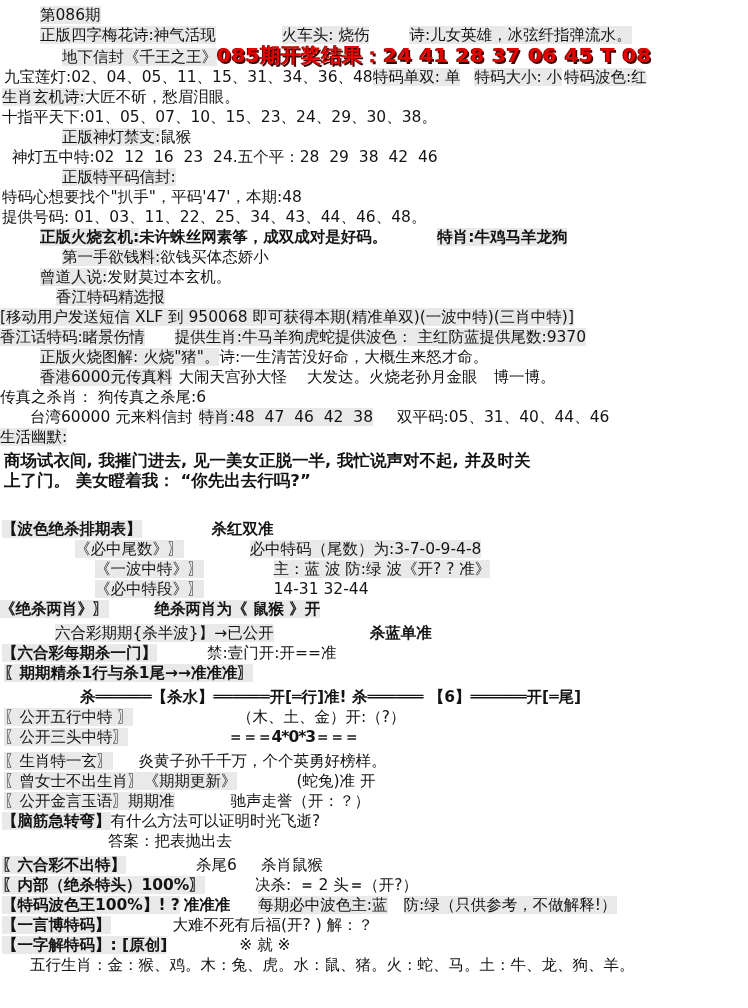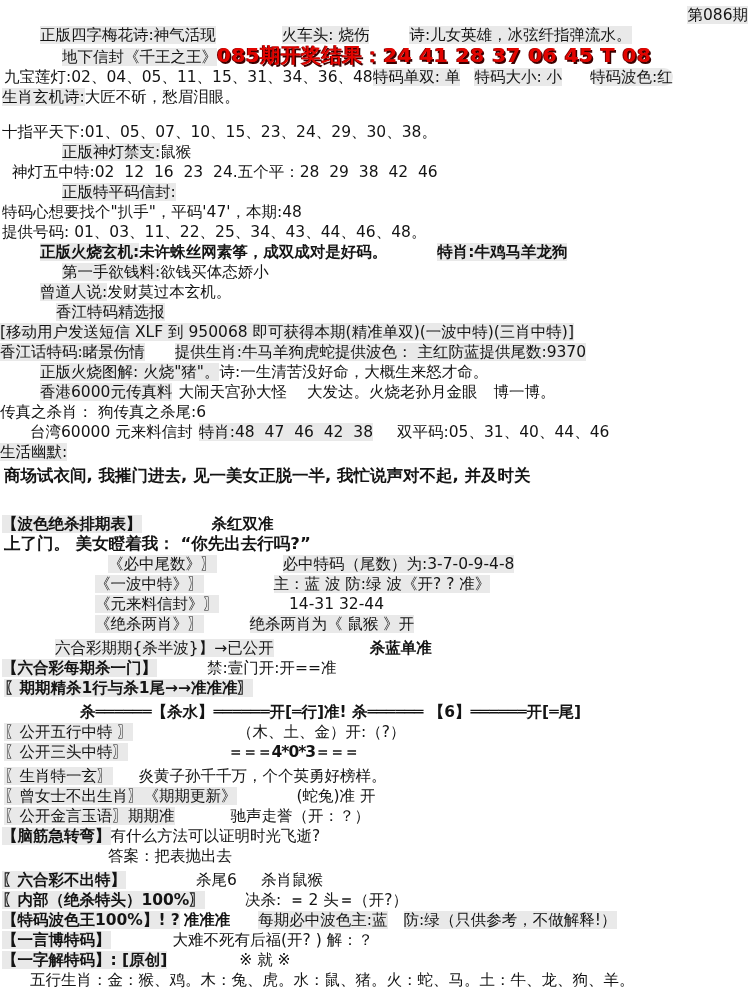--- a/index.html
+++ b/index.html
@@ -27,59 +27,59 @@
     font-weight:bold;
     font-size:20px;
     letter-spacing:0.5px;
     text-shadow:1.5px 1.5px 0 #3b0000, -1px 0 0 #7a0000;
   }
 </style>
 </head>
 <body>
 
 <div id="sheet">
-    <div class="line" style="padding-left: 40px; text-align: right;"><span class="seg hl">第086期</span></div>
+    <div class="line" style="padding-left: 40px;"><span class="seg hl">第086期</span></div>
     <div class="line" style="padding-left: 40px;"><span class="seg hl">正版四字梅花诗:神气活现</span><span class="seg hl" style="margin-left: 66px;">火车头: 烧伤</span><span class="seg hl" style="margin-left: 40px;">诗:儿女英雄，冰弦纤指弹流水。</span></div>
     <div class="line" style="padding-left: 62px;"><span class="seg hl">地下信封《千王之王》</span><span class="seg red">085期开奖结果：24 41 28 37 06 45 T 08</span></div>
-    <div class="line" style="padding-left: 4px;"><span class="seg">九宝莲灯:02、04、05、11、15、31、34、36、48</span><span class="seg hl">特码单双: 单</span><span class="seg hl" style="margin-left: 14px;">特码大小: 小</span><span class="seg hl" style="margin-left: 28px; border-radius: 9px;">特码波色:红</span></div>
+    <div class="line" style="padding-left: 4px;"><span class="seg">九宝莲灯:02、04、05、11、15、31、34、36、48</span><span class="seg hl">特码单双: 单</span><span class="seg hl" style="margin-left: 14px;">特码大小: 小</span><span class="seg hl" style="margin-left: 2px; border-radius: 9px;">特码波色:红</span></div>
     <div class="line" style="padding-left: 2px;"><span class="seg hl">生肖玄机诗:</span><span class="seg">大匠不斫，愁眉泪眼。</span></div>
-    <div class="line" style="padding-left: 2px; margin-top: 15px;"><span class="seg">十指平天下:01、05、07、10、15、23、24、29、30、38。</span></div>
+    <div class="line" style="padding-left: 2px;"><span class="seg">十指平天下:01、05、07、10、15、23、24、29、30、38。</span></div>
     <div class="line" style="padding-left: 62px;"><span class="seg hl">正版神灯禁支:</span><span class="seg">鼠猴</span></div>
     <div class="line" style="padding-left: 12px;"><span class="seg">神灯五中特:02  12  16  23  24.五个平：28  29  38  42  46</span></div>
     <div class="line" style="padding-left: 62px;"><span class="seg hl">正版特平码信封:</span></div>
     <div class="line" style="padding-left: 2px;"><span class="seg">特码心想要找个"扒手"，平码'47'，本期:48</span></div>
     <div class="line" style="padding-left: 2px;"><span class="seg">提供号码: 01、03、11、22、25、34、43、44、46、48。</span></div>
     <div class="line" style="padding-left: 40px; font-weight: bold;"><span class="seg hl">正版火烧玄机:</span><span class="seg">未许蛛丝网素筝，成双成对是好码。</span><span class="seg hl" style="margin-left: 50px;">特肖:牛鸡马羊龙狗</span></div>
     <div class="line" style="padding-left: 62px;"><span class="seg hl">第一手欲钱料:</span><span class="seg">欲钱买体态娇小</span></div>
     <div class="line" style="padding-left: 40px;"><span class="seg hl">曾道人说:</span><span class="seg">发财莫过本玄机。</span></div>
     <div class="line" style="padding-left: 56px;"><span class="seg hl">香江特码精选报</span></div>
     <div class="line" style="padding-left: 0px;"><span class="seg hl">[移动用户发送短信 XLF 到 950068 即可获得本期(精准单双)(一波中特)(三肖中特)]</span></div>
     <div class="line" style="padding-left: 0px;"><span class="seg hl">香江话特码:睹景伤情</span><span class="seg hl" style="margin-left: 30px;">提供生肖:牛马羊狗虎蛇</span><span class="seg hl">提供波色： 主红防蓝</span><span class="seg hl">提供尾数:9370</span></div>
     <div class="line" style="padding-left: 40px;"><span class="seg hl">正版火烧图解: 火烧"猪"。</span><span class="seg">诗:一生清苦没好命，大概生来怒才命。</span></div>
     <div class="line" style="padding-left: 40px;"><span class="seg hl">香港6000元传真料</span><span class="seg" style="margin-left: 6px;">大闹天宫孙大怪</span><span class="seg" style="margin-left: 20px;">大发达。火烧老孙月金眼</span><span class="seg" style="margin-left: 16px;">博一博。</span></div>
     <div class="line" style="padding-left: 0px;"><span class="seg">传真之杀肖： 狗</span><span class="seg">传真之杀尾:6</span></div>
     <div class="line" style="padding-left: 30px;"><span class="seg">台湾60000 元来料信封</span><span class="seg hl" style="margin-left: 6px;">特肖:48  47  46  42  38</span><span class="seg" style="margin-left: 24px;">双平码:05、31、40、44、46</span></div>
     <div class="line" style="padding-left: 0px;"><span class="seg hl">生活幽默:</span></div>
     <div class="line" style="padding-left: 4px; margin-top: 4px;"><span class="seg story">商场试衣间, 我摧门进去, 见一美女正脱一半, 我忙说声对不起, 并及时关</span></div>
+    <div class="line" style="padding-left: 4px;"><span class="seg story">上了门。 美女瞪着我： “你先出去行吗?”</span></div>
     <div class="line" style="padding-left: 2px; margin-top: 28px;"><span class="seg hl b">【波色绝杀排期表】</span><span class="seg b" style="margin-left: 70px;">杀红双准</span></div>
-    <div class="line" style="padding-left: 4px;"><span class="seg story">上了门。 美女瞪着我： “你先出去行吗?”</span></div>
-    <div class="line" style="padding-left: 108px;"><span class="seg hl">《必中尾数》〗</span><span class="seg hl" style="margin-left: 66px;">必中特码（尾数）为:3-7-0-9-4-8</span></div>
+    <div class="line" style="padding-left: 75px;"><span class="seg hl">《必中尾数》〗</span><span class="seg hl" style="margin-left: 66px;">必中特码（尾数）为:3-7-0-9-4-8</span></div>
     <div class="line" style="padding-left: 95px;"><span class="seg hl">《一波中特》〗</span><span class="seg hl" style="margin-left: 70px;">主：蓝 波 防:绿 波《开? ? 准》</span></div>
-    <div class="line" style="padding-left: 95px;"><span class="seg hl">《元来料信封》〗</span><span class="seg" style="margin-left: 70px;">14-31 32-44</span></div>
-    <div class="line" style="padding-left: 95px;"><span class="seg hl">《绝杀两肖》〗</span><span class="seg hl" style="margin-left: 46px;">绝杀两肖为《 鼠猴 》开</span></div>
+    <div class="line" style="padding-left: 95px;"><span class="seg hl">《必中特段》〗</span><span class="seg" style="margin-left: 70px;">14-31 32-44</span></div>
+    <div class="line" style=" font-weight: bold;"><span class="seg hl">《绝杀两肖》〗</span><span class="seg hl" style="margin-left: 46px;">绝杀两肖为《 鼠猴 》开</span></div>
     <div class="line" style="padding-left: 55px; margin-top: 4px;"><span class="seg hl">六合彩期期{杀半波}】→已公开</span><span class="seg b" style="margin-left: 96px;">杀蓝单准</span></div>
     <div class="line" style="padding-left: 2px;"><span class="seg hl b">【六合彩每期杀一门】</span><span class="seg" style="margin-left: 50px;">禁:壹门开:开==准</span></div>
     <div class="line" style="padding-left: 4px;"><span class="seg hl b">〖期期精杀1行与杀1尾→→准准准〗</span></div>
     <div class="line" style="padding-left: 80px; margin-top: 4px;"><span class="seg b">杀══════【杀水】══════开[═行]准! 杀══════ 【6】══════开[═尾]</span></div>
     <div class="line" style="padding-left: 4px;"><span class="seg hl">〖公开五行中特 〗</span><span class="seg" style="margin-left: 104px;">（木、土、金）开:（?）</span></div>
     <div class="line" style="padding-left: 4px;"><span class="seg hl">〖公开三头中特〗</span><span class="seg bb" style="margin-left: 100px;">＝＝＝4*0*3＝＝＝</span></div>
     <div class="line" style="padding-left: 4px; margin-top: 4px;"><span class="seg hl">〖生肖特一玄〗</span><span class="seg" style="margin-left: 26px;">炎黄子孙千千万，个个英勇好榜样。</span></div>
     <div class="line" style="padding-left: 4px;"><span class="seg hl">〖曾女士不出生肖〗《期期更新》</span><span class="seg" style="margin-left: 60px;">(蛇兔)准 开</span></div>
     <div class="line" style="padding-left: 4px;"><span class="seg hl">〖公开金言玉语〗期期准</span><span class="seg" style="margin-left: 56px;">驰声走誉（开：？）</span></div>
     <div class="line" style="padding-left: 2px;"><span class="seg hl b">【脑筋急转弯】</span><span class="seg">有什么方法可以证明时光飞逝?</span></div>
     <div class="line" style="padding-left: 108px;"><span class="seg">答案：把表抛出去</span></div>
     <div class="line" style="padding-left: 2px; margin-top: 4px;"><span class="seg hl b">〖六合彩不出特】</span><span class="seg" style="margin-left: 70px;">杀尾6</span><span class="seg" style="margin-left: 24px;">杀肖鼠猴</span></div>
-    <div class="line" style="padding-left: 2px;"><span class="seg hl b">〖内部（绝杀特头）100%〗</span><span class="seg" style="margin-left: 40px;">决杀:</span><span class="seg bb" style="margin-left: 8px;">＝</span><span class="seg"> 2 头</span><span class="seg bb">＝</span><span class="seg">（开?）</span></div>
+    <div class="line" style="padding-left: 2px;"><span class="seg hl b">〖内部（绝杀特头）100%〗</span><span class="seg" style="margin-left: 50px;">决杀:</span><span class="seg bb" style="margin-left: 8px;">＝</span><span class="seg"> 2 头</span><span class="seg bb">＝</span><span class="seg">（开?）</span></div>
     <div class="line" style="padding-left: 2px;"><span class="seg hl b">【特码波色王100%】! ?</span><span class="seg b" style="margin-left: 4px;">准准准</span><span class="seg hl" style="margin-left: 28px;">每期必中波色主:蓝</span><span class="seg hl" style="margin-left: 16px;">防:绿（只供参考，不做解释!）</span></div>
     <div class="line" style="padding-left: 2px;"><span class="seg hl b">【一言博特码】</span><span class="seg" style="margin-left: 62px;">大难不死有后福(开? ) 解：？</span></div>
     <div class="line" style="padding-left: 2px;"><span class="seg hl b">【一字解特码】: [原创]</span><span class="seg" style="margin-left: 72px;">※ 就 ※</span></div>
     <div class="line" style="padding-left: 30px;"><span class="seg">五行生肖：金：猴、鸡。木：兔、虎。水：鼠、猪。火：蛇、马。土：牛、龙、狗、羊。</span></div>
   </div>
 
 </body></html>

